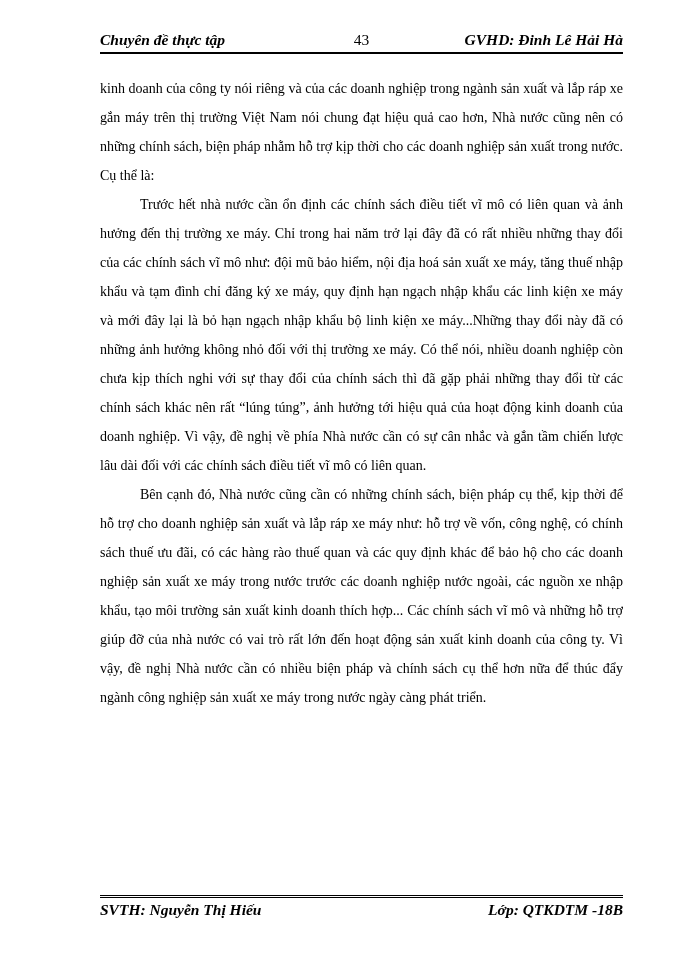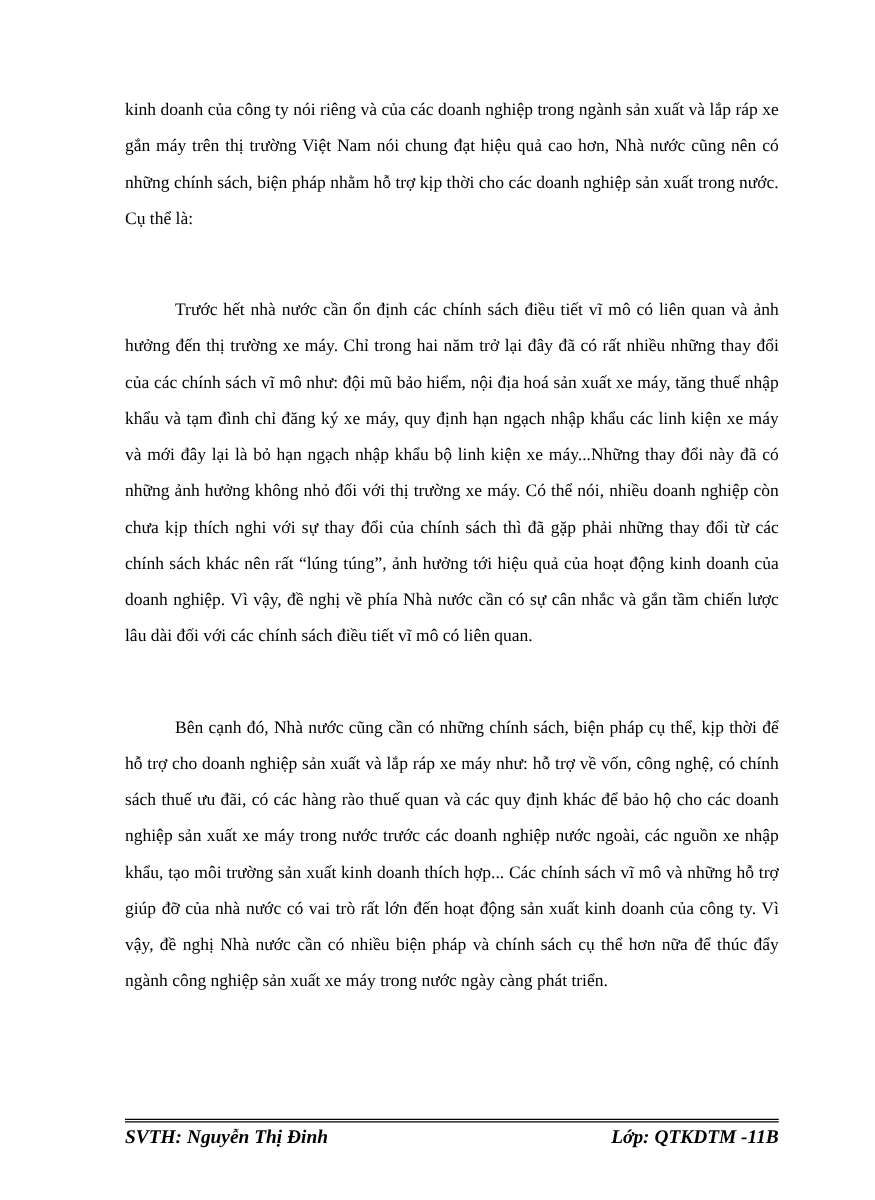--- a/index.html
+++ b/index.html
@@ -35,45 +35,50 @@
   .content {
     position: absolute;
     top: 74px;
     left: 100px;
     width: 523px;
     font-size: 14px;
     line-height: 29px;
     text-align: justify;
   }
   .content p { margin: 0; }
-  .content p.indent { text-indent: 40px; margin-top: 44px; }
+  .content p.indent { text-indent: 40px; }
   .footer {
     position: absolute;
     top: 895px;
     left: 100px;
     width: 523px;
     display: flex;
     justify-content: space-between;
     border-top: 3px double #000;
     padding-top: 3px;
     font-size: 15.5px;
     font-weight: bold;
     font-style: italic;
   }
 </style>
 </head>
 <body>
 
 <div class="page">
 
+  <div class="header">
+    <span class="h-left">Chuyên đề thực tập</span>
+    <span class="h-center">43</span>
+    <span class="h-right">GVHD: Đinh Lê Hải Hà</span>
+  </div>
 
   <div class="content">
     <p>kinh doanh của công ty nói riêng và của các doanh nghiệp trong ngành sản xuất và lắp ráp xe gắn máy trên thị trường Việt Nam nói chung đạt hiệu quả cao hơn, Nhà nước cũng nên có những chính sách,  biện pháp nhằm hỗ trợ kịp thời cho các doanh nghiệp sản xuất trong nước. Cụ thể là:</p>
     <p class="indent">Trước hết nhà nước cần ổn định các chính sách điều tiết vĩ mô có liên quan và ảnh hưởng đến thị trường xe máy. Chỉ trong hai năm trở lại đây đã có rất nhiều những thay đổi của các chính sách vĩ mô như: đội mũ bảo hiểm, nội địa hoá sản xuất xe máy, tăng thuế nhập khẩu và tạm đình chỉ đăng ký xe máy, quy định hạn ngạch nhập khẩu các linh kiện xe máy và mới đây lại là bỏ hạn ngạch nhập khẩu bộ linh kiện xe máy...Những thay đổi này đã có những ảnh hưởng không nhỏ đối với thị trường xe máy. Có thể nói, nhiều doanh nghiệp còn chưa kịp thích nghi với sự thay đổi của chính sách thì đã gặp phải những thay đổi từ các chính sách khác nên rất “lúng túng”, ảnh hưởng tới hiệu quả của hoạt động kinh doanh của doanh nghiệp. Vì vậy, đề nghị về phía Nhà nước cần có sự cân nhắc và gắn tầm chiến lược lâu dài đối với các chính sách điều tiết vĩ mô có liên quan.</p>
     <p class="indent">Bên cạnh đó, Nhà nước cũng cần có những chính sách,  biện pháp cụ thể, kịp thời để hỗ trợ cho doanh nghiệp sản xuất và lắp ráp xe máy như: hỗ trợ về vốn, công nghệ, có chính sách thuế ưu đãi, có các hàng rào thuế quan và các quy định khác để bảo hộ cho các doanh nghiệp  sản xuất xe máy trong nước trước các doanh nghiệp nước ngoài, các nguồn xe nhập khẩu, tạo môi trường sản xuất kinh doanh thích hợp... Các chính sách vĩ mô và những hỗ trợ giúp đỡ của nhà nước có vai trò rất lớn đến hoạt động sản xuất kinh doanh của công ty. Vì vậy, đề nghị Nhà nước cần có nhiều biện pháp và chính sách cụ thể hơn nữa để thúc đẩy ngành công nghiệp sản xuất xe máy trong nước ngày càng phát triển.</p>
   </div>
 
   <div class="footer">
-    <span>SVTH: Nguyễn Thị Đinh</span>
-    <span>Lớp: QTKDTM -11B</span>
+    <span>SVTH: Nguyễn Thị Hiếu</span>
+    <span>Lớp: QTKDTM -18B</span>
   </div>
 
 </div>
 
 </body></html>

